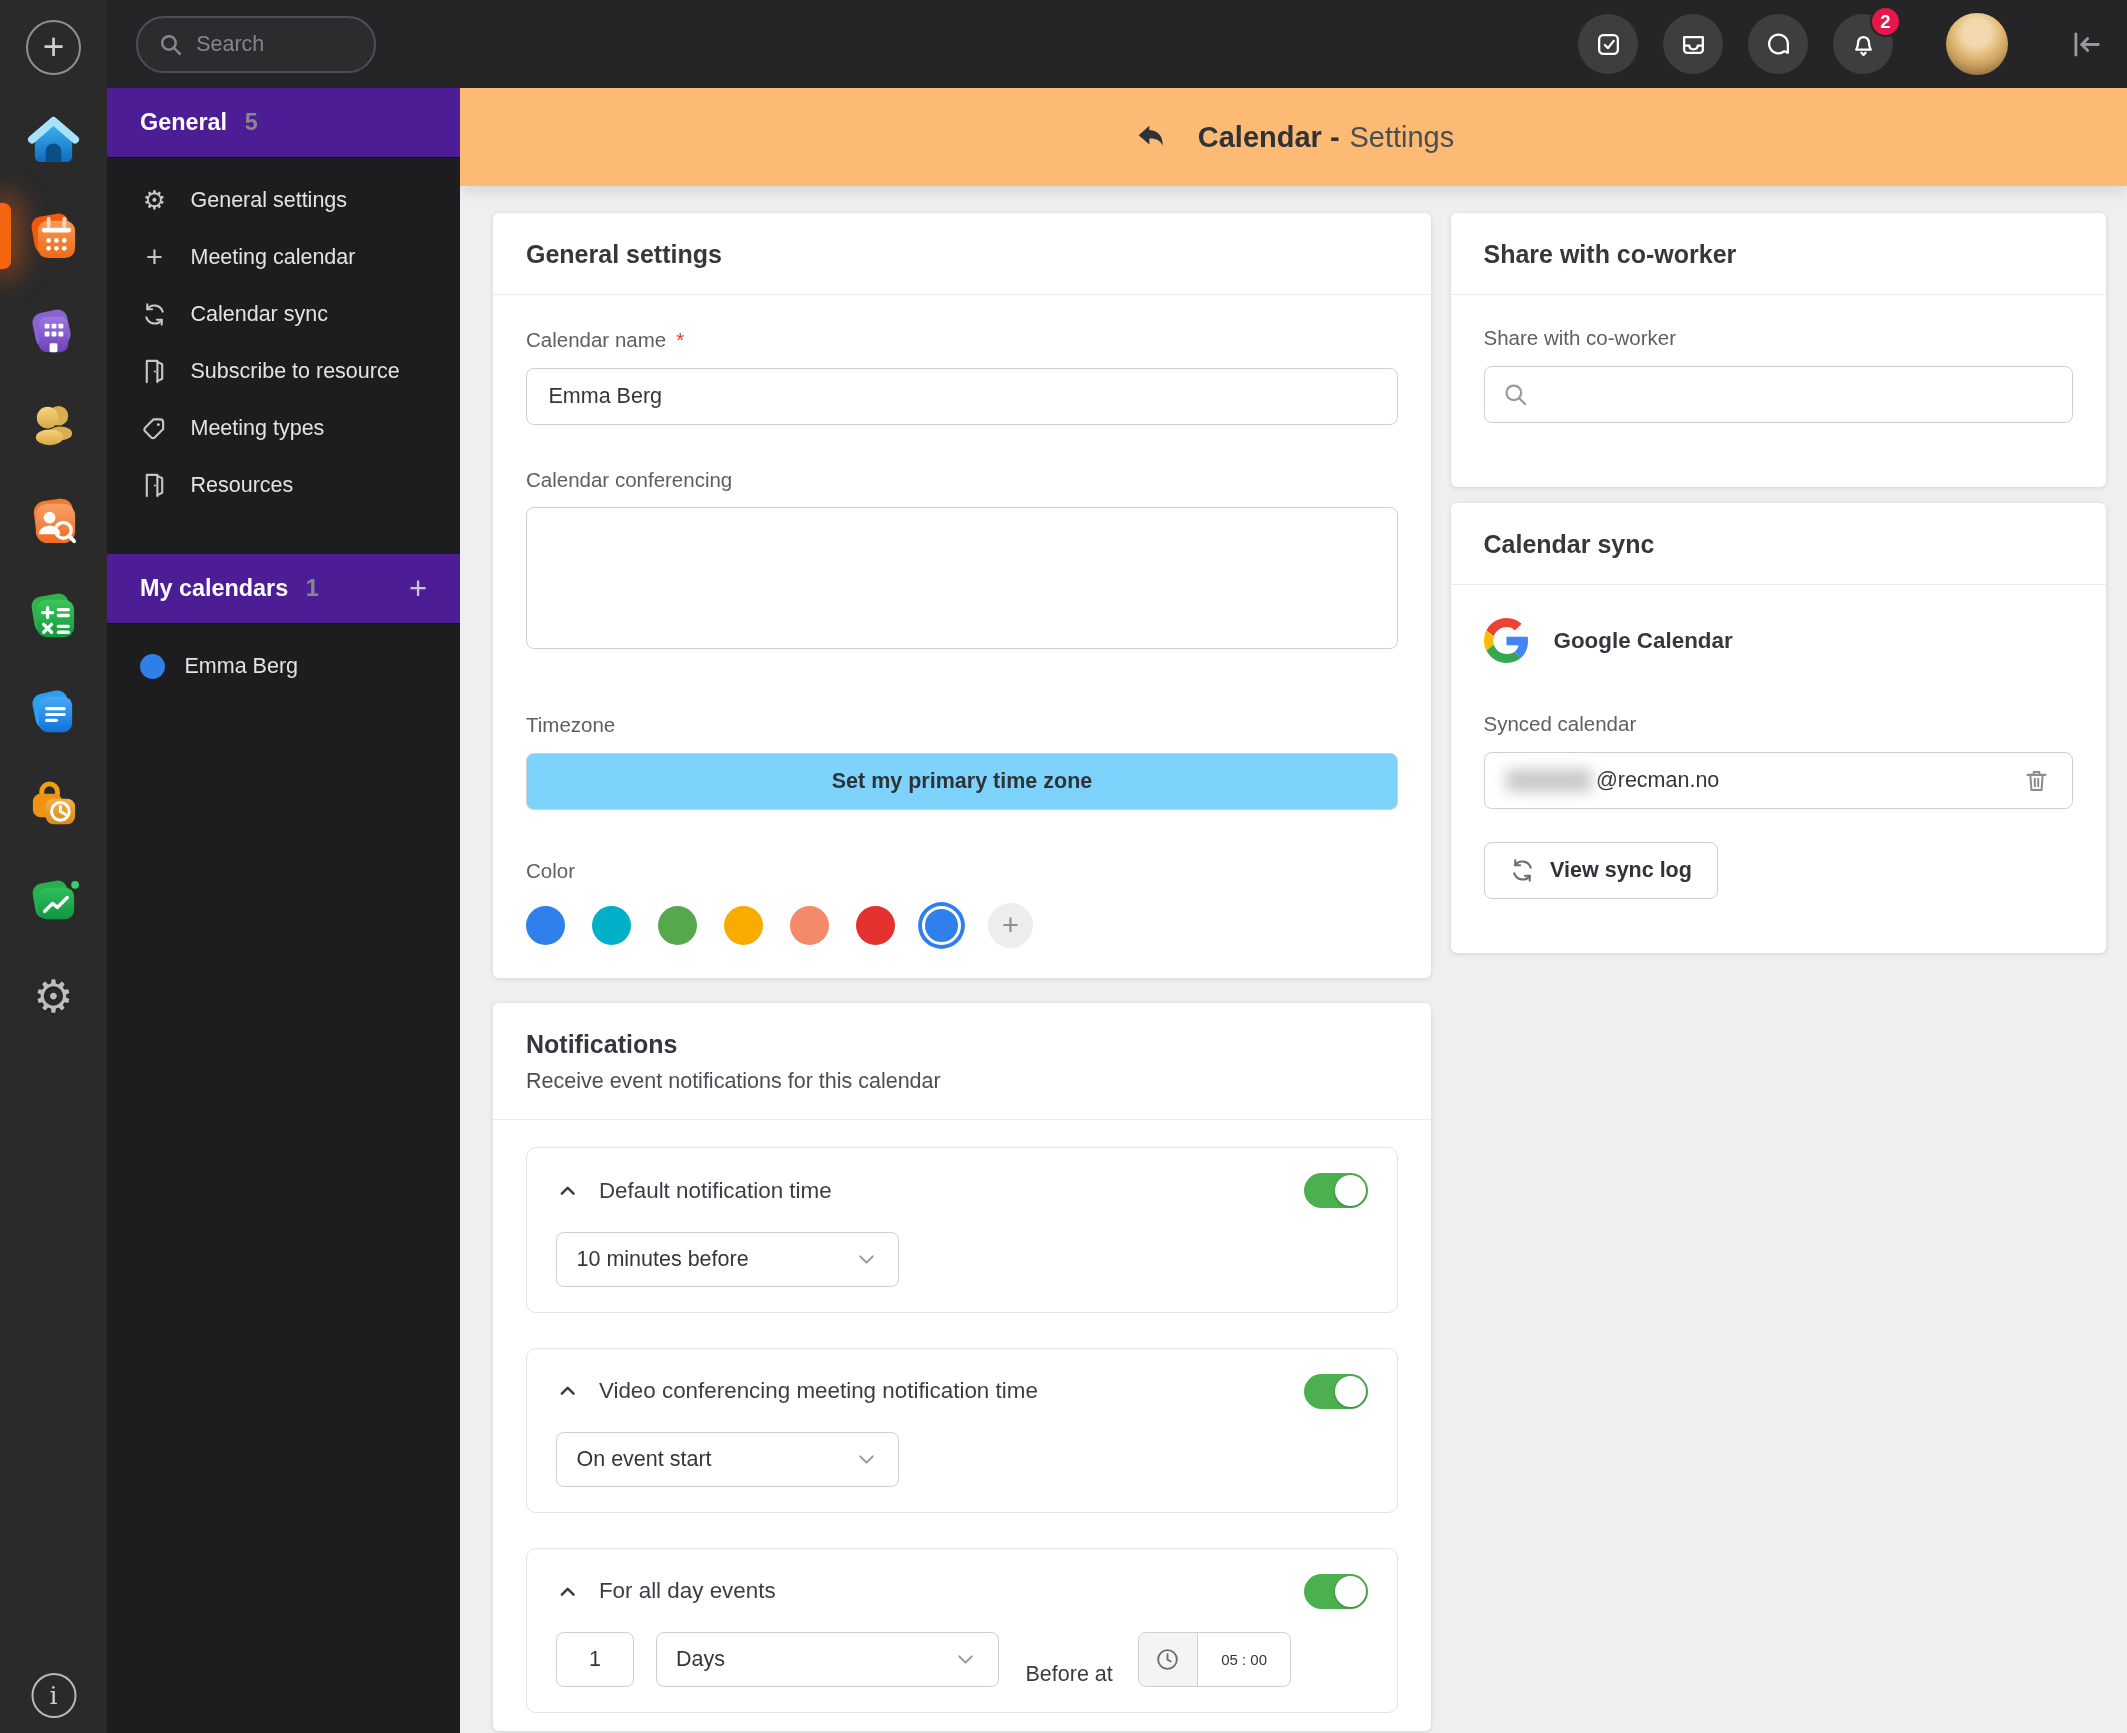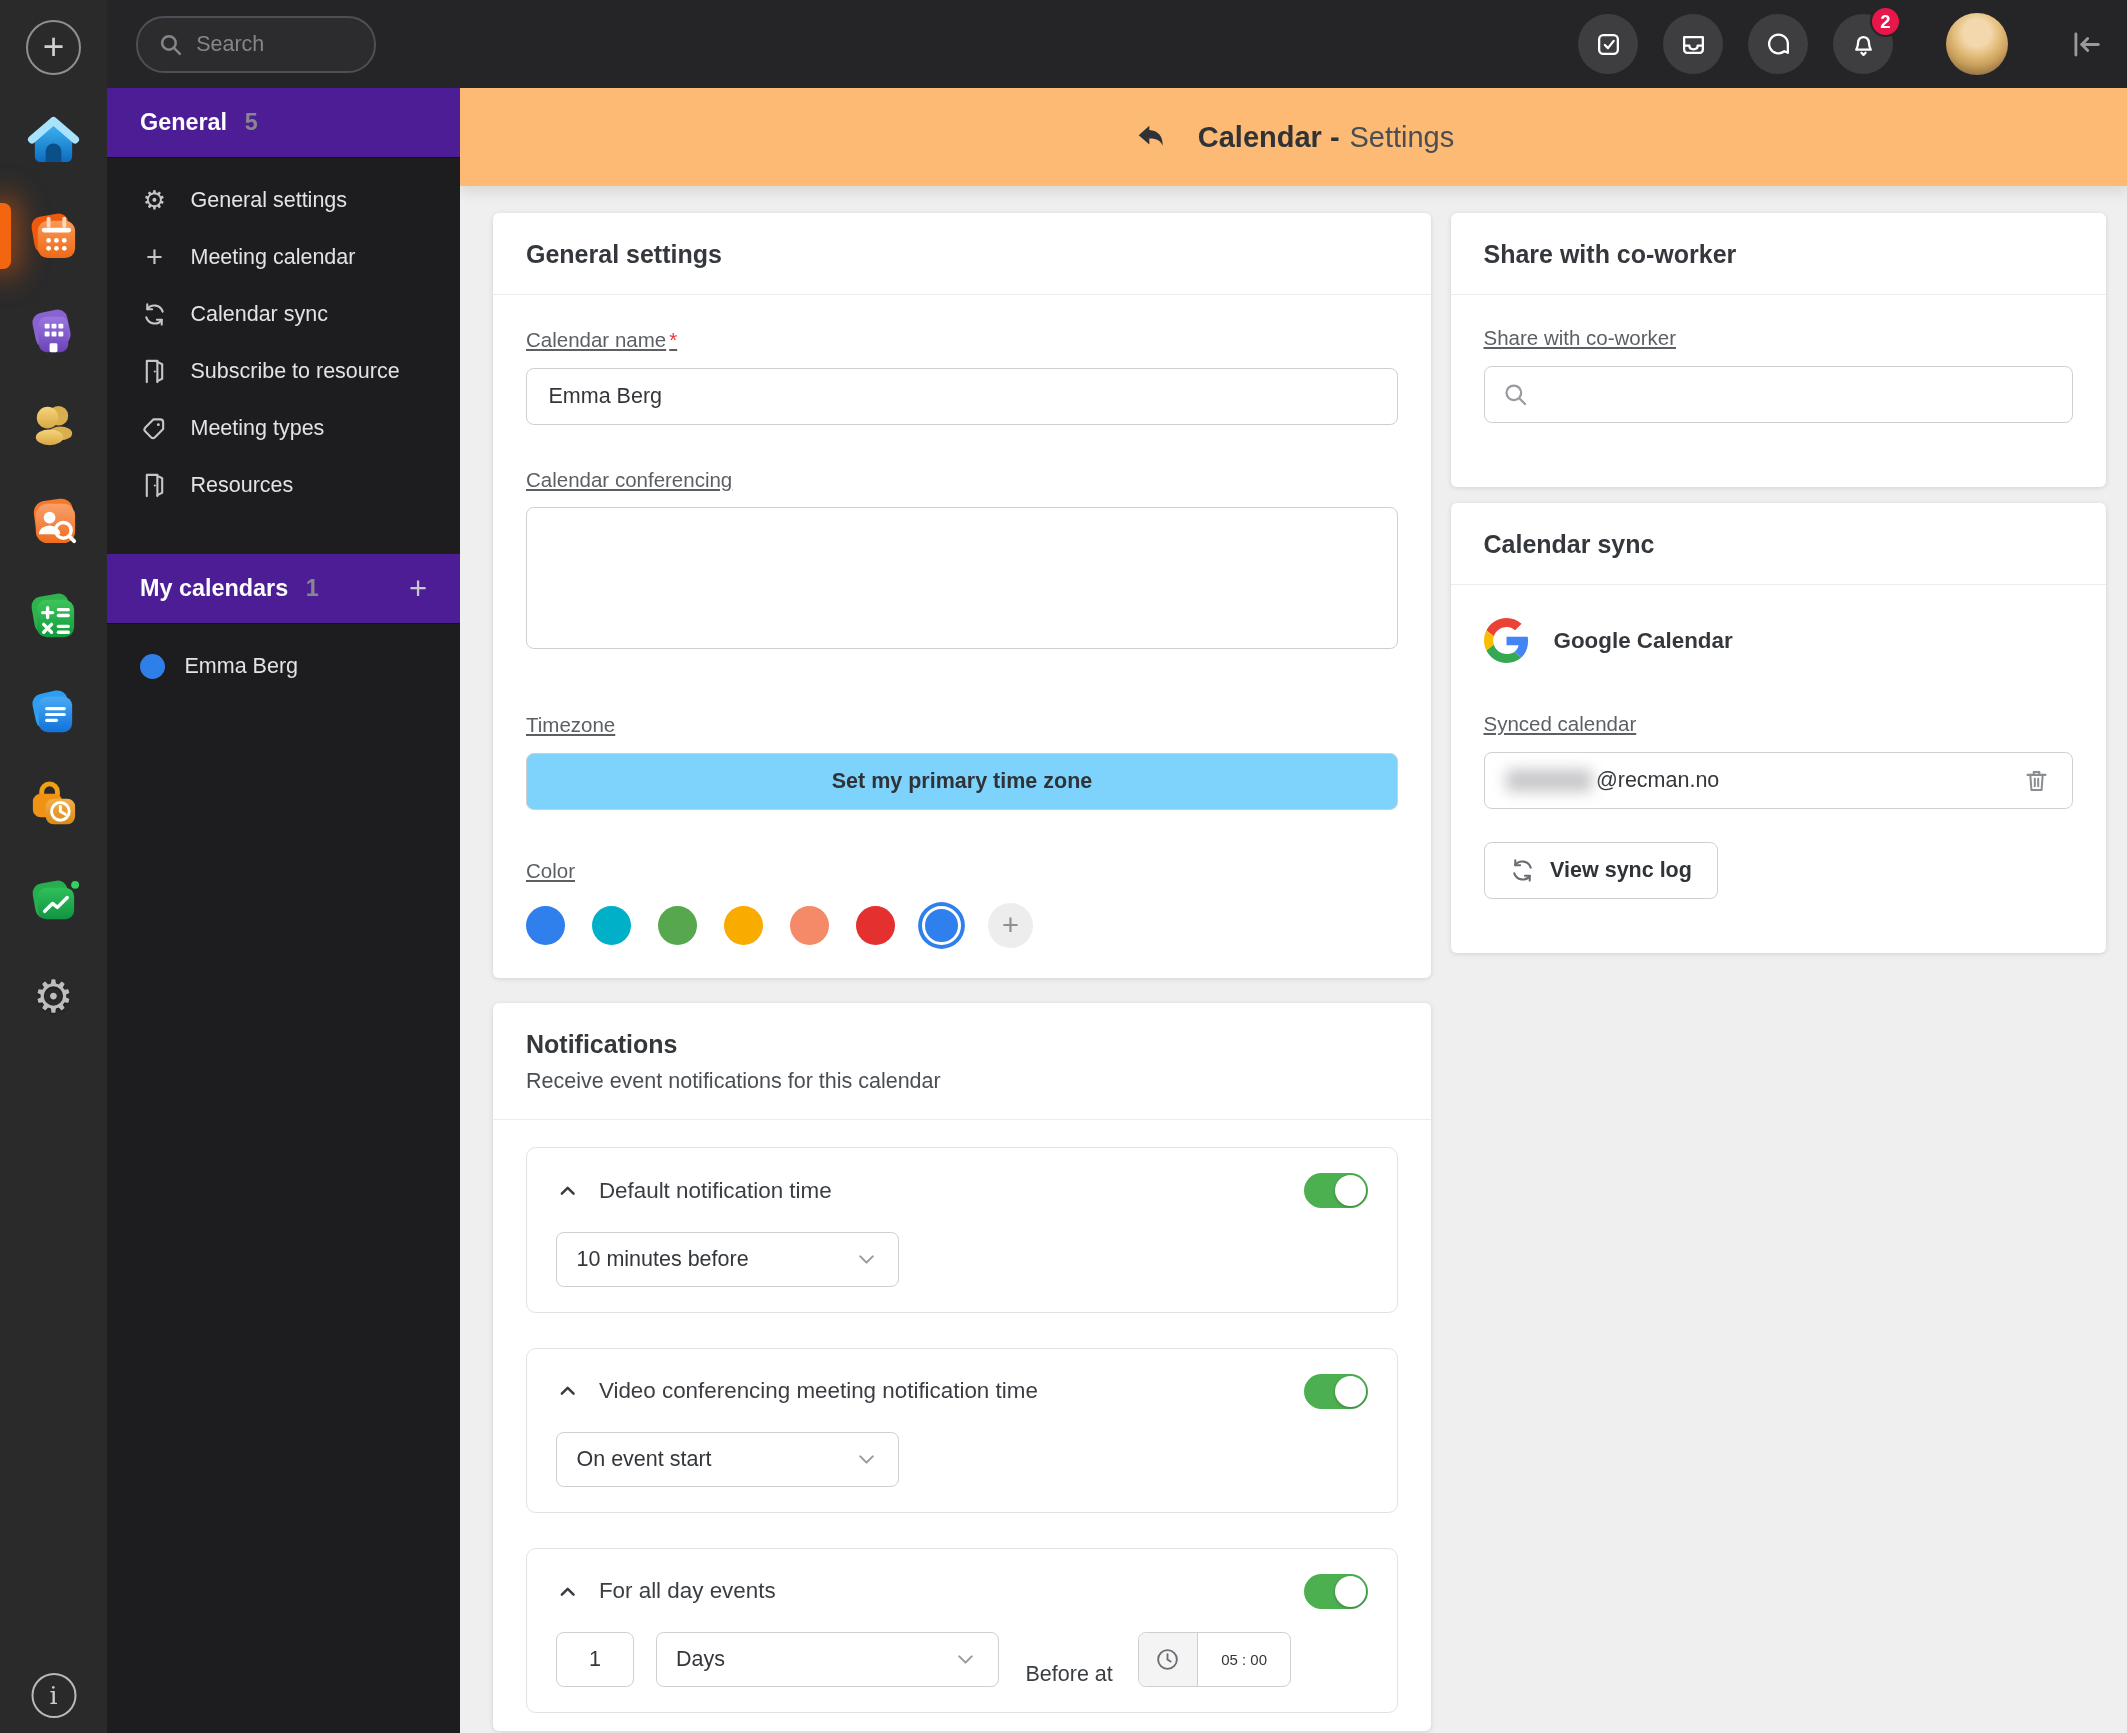--- a/index.html
+++ b/index.html
@@ -61,21 +61,21 @@
              display:flex;gap:19.5px;align-items:flex-start;overflow:hidden;}
   .col-left{width:938px;display:flex;flex-direction:column;gap:25px;}
   .col-right{width:655px;display:flex;flex-direction:column;gap:16.6px;}
 
   .card{background:#fff;border-radius:5.9px;box-shadow:0 1px 4.9px rgba(0,0,0,.12);width:100%;}
   .card-head{padding:27px 33px 25px;border-bottom:1px solid #ececee;}
   .card-title{font-size:25px;font-weight:700;color:#34383c;}
   .card-sub{font-size:21.5px;color:#4b4f54;margin-top:9.8px;}
   .card-body{padding:33px 33px 25px;}
 
-  .form-label{font-size:20.5px;color:#5c6065;margin-bottom:15.6px;display:flex;gap:3px;align-items:center;text-decoration:underline;}
+  .form-label{font-size:20.5px;color:#5c6065;margin-bottom:15.6px;display:flex;gap:10px;align-items:center;}
   .req{color:#e53935;font-size:20.5px;}
   .text-input{height:57px;border:1.5px solid #cfcfd2;border-radius:7.8px;display:flex;align-items:center;
               padding:0 21.5px;font-size:21.5px;color:#33373b;background:#fff;}
   .textarea{height:142px;border:1.5px solid #cfcfd2;border-radius:7.8px;background:#fff;}
   .g-name{margin-bottom:43px;}
   .g-desc{margin-bottom:64px;}
   .g-tz{margin-bottom:49px;}
   .btn-block{height:57px;background:#7dd3fc;border:1.5px solid #cfcfd2;border-radius:7.8px;display:flex;
              align-items:center;justify-content:center;font-weight:700;font-size:21.5px;color:#2f3337;}
   .swatches{display:flex;align-items:center;gap:27px;margin-top:13.7px;height:55px;}

